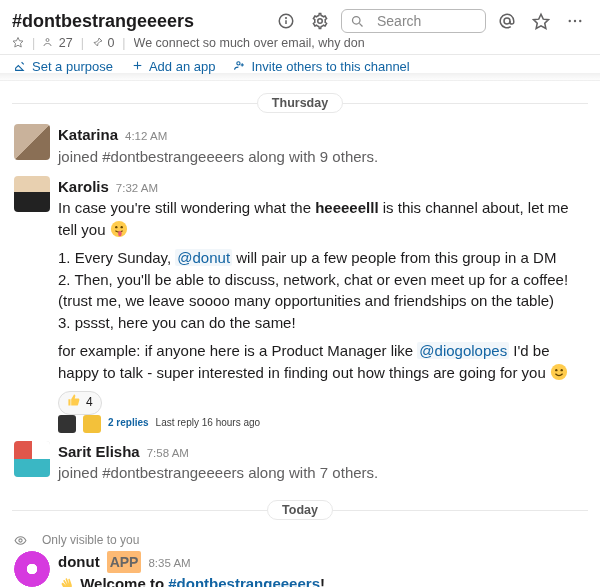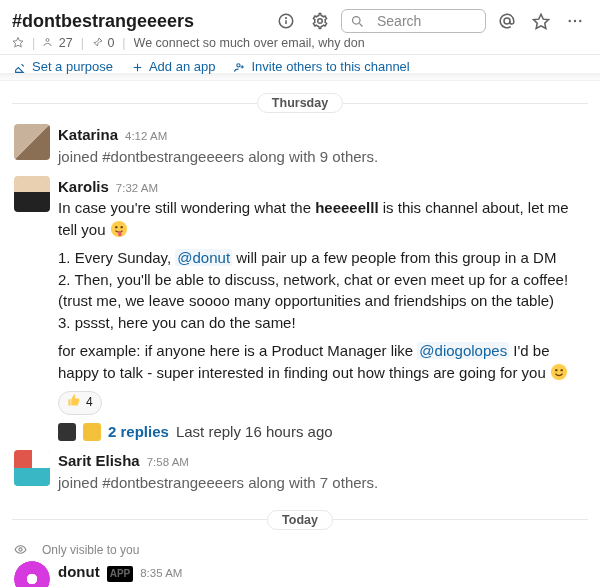--- a/index.html
+++ b/index.html
@@ -78,21 +78,21 @@
     position: relative;
   }
   .action-strip::after {
     content: "";
     position: absolute;
     left:0; right:0; bottom:-1px;
     height: 8px;
     background: linear-gradient(rgba(0,0,0,0.06), rgba(0,0,0,0));
     pointer-events:none;
   }
-  .action-item { display: inline-flex; align-items: flex-end; gap: 5px; cursor: pointer; }
+  .action-item { display: inline-flex; align-items: flex-start; gap: 5px; cursor: pointer; }
   .action-item svg { width: 13px; height: 13px; }
 
   .divider {
     text-align: center;
     position: relative;
     margin: 14px 0 10px 0;
     font-size: 13px;
     color: #555;
   }
   .divider::before {
@@ -142,42 +142,41 @@
     border-radius: 12px;
     padding: 1px 8px;
     font-size: 12px;
     margin-top: 8px;
     cursor: pointer;
   }
   .thread {
     display: flex;
     align-items: center;
     gap: 7px;
-    margin-top: 6px;
-    font-size: 15px;
+    font-size: 10px;
   }
   .thread .tavatar { width:18px; height:18px; border-radius:3px; background:#333; }
   .thread .tavatar.y { background:#f3c13a; }
   .thread a { color: #1264a3; font-weight:700; text-decoration:none; }
   .thread .ago { color:#404040;text-align:right; }
 
   .visibility {
     display:flex; align-items:center; gap:15px;
     font-size:12px; color:#888;
     padding: 6px 14px 0 14px;
   }
   .visibility svg { width:13px; height:13px; }
 
   .donut-av {
     background: radial-gradient(circle at center, #fff 0 20%, #d63adf 21% 70%, transparent 71%);
     border-radius: 50%;
   }
   .app-badge {
-    font-size: 10px;
-    background: #000000; color:#666;
+    font-size: 14px;
+    background: #fdba74; color:#666;
     padding: 1px 3px; border-radius:2px;
     font-weight:700;
     vertical-align: 2px;
   }
   .chanlink { color:#1264a3; font-weight:700; }
 
   
   .av-katarina { background: linear-gradient(135deg,#c9b29b 0 50%,#8a6f55 50% 100%); }
   .av-karolis { background: linear-gradient(180deg,#e8d0b0 0 45%,#222 45% 100%); }
   .av-sarit {

